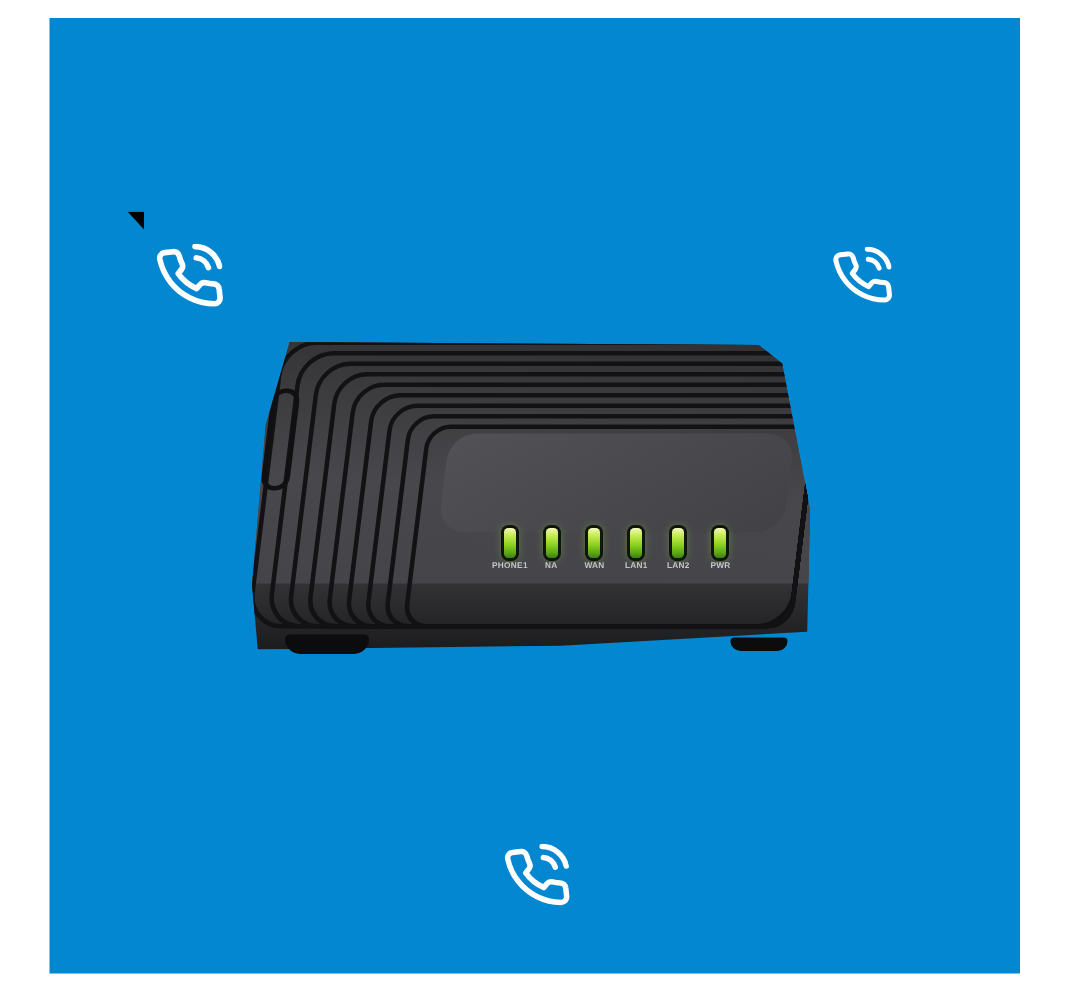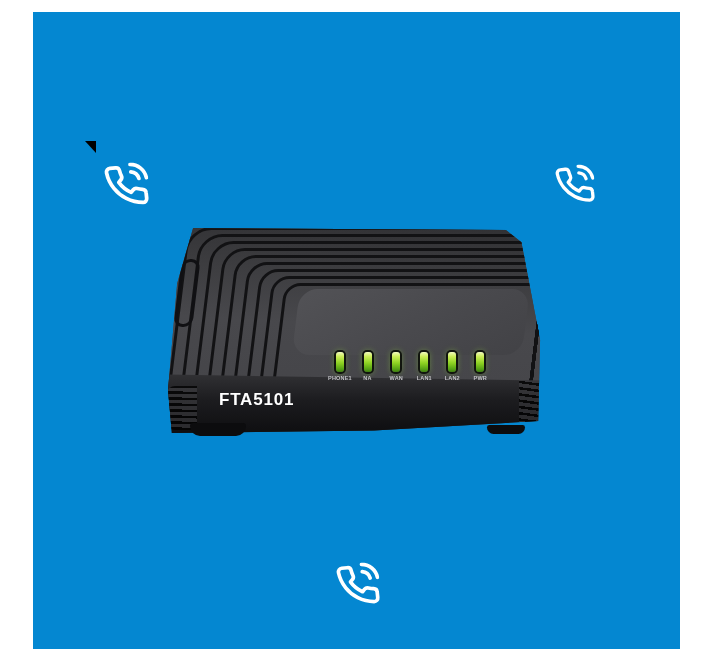--- a/index.html
+++ b/index.html
@@ -124,23 +124,18 @@
         <div class="led-cell">
           <div class="led"></div>
           <div class="led-label">LAN2</div>
         </div>
         <div class="led-cell">
           <div class="led"></div>
           <div class="led-label">PWR</div>
         </div>
       </div>
 
-      <div class="front-face">
-        <div class="vents vents-left"></div>
-        <div class="model">FTA5101</div>
-        <div class="vents vents-right"></div>
-      </div>
     </div>
 
     <div class="foot foot-left"></div>
     <div class="foot foot-right"></div>
   </div>
 </div>
 
 </body></html>

